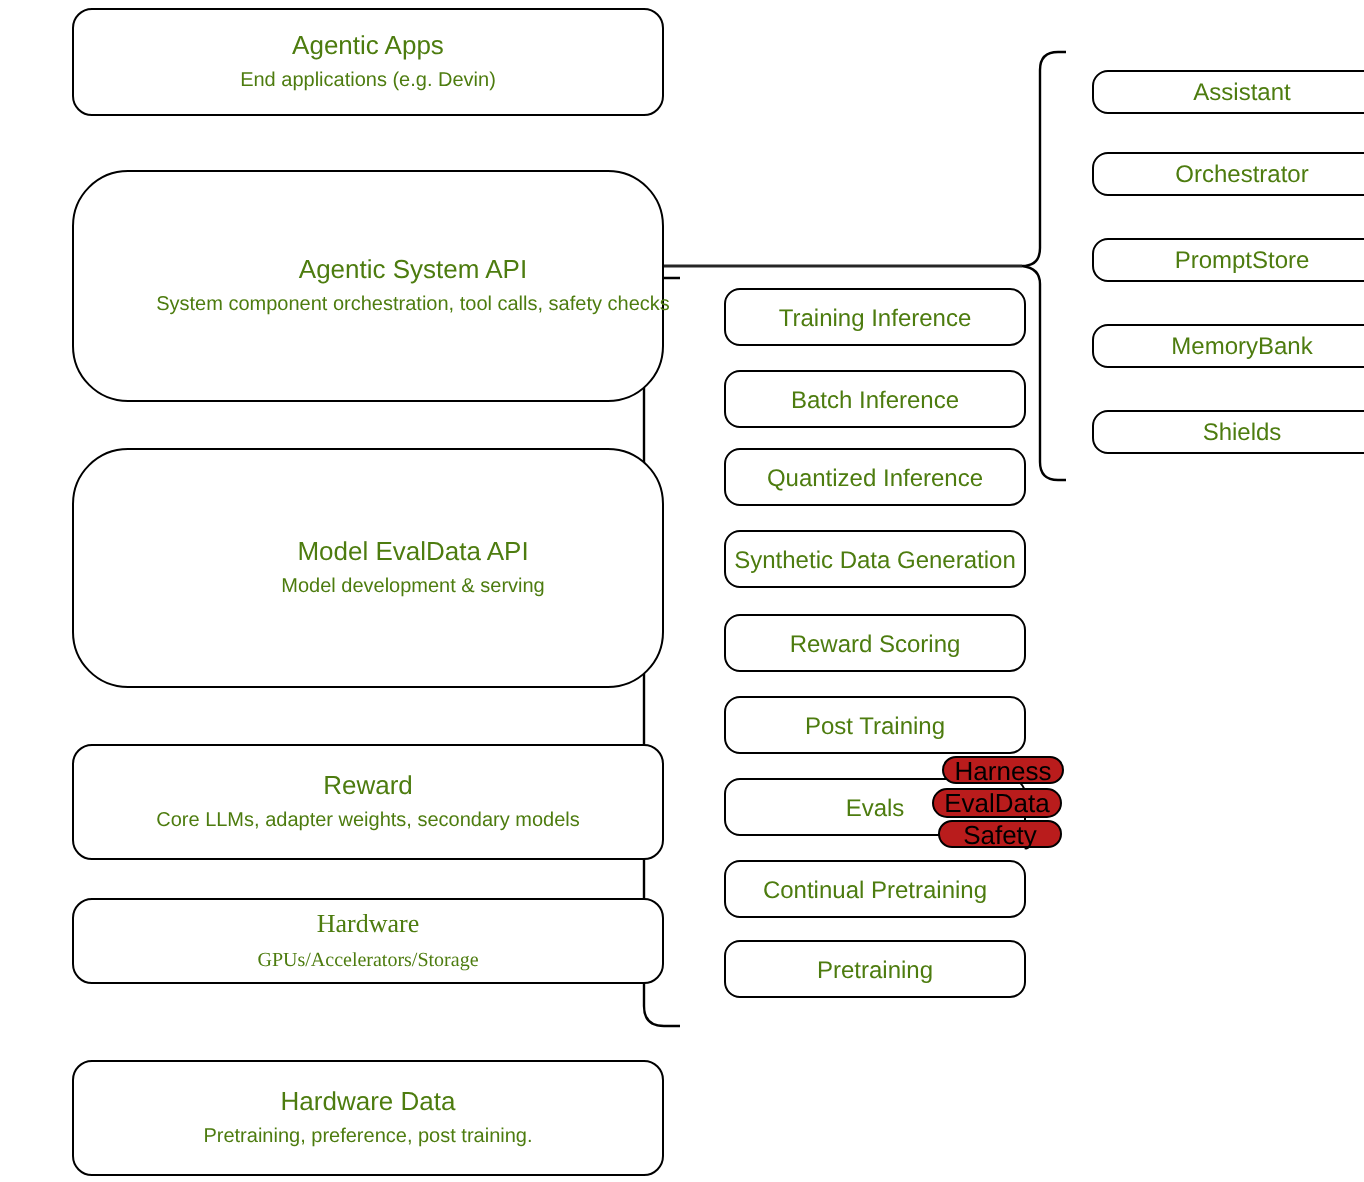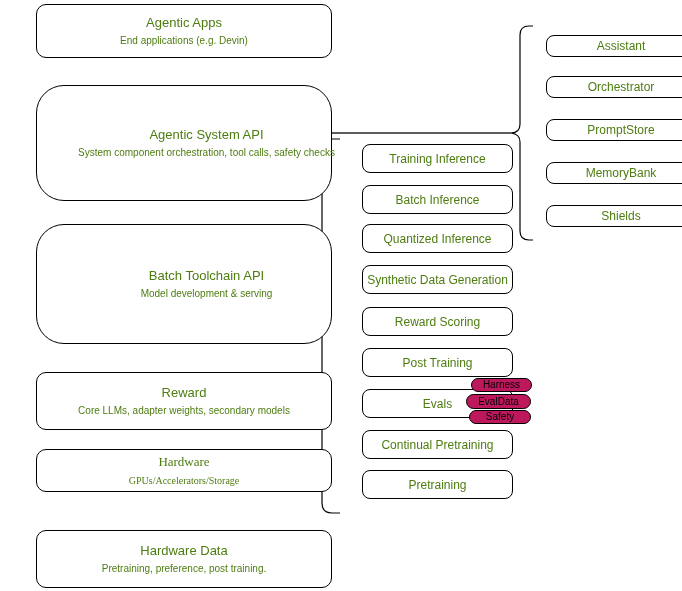--- a/index.html
+++ b/index.html
@@ -40,27 +40,27 @@
     margin-top: 3px;
     white-space: nowrap;
   }
   .left-box  { left: 4px;   width: 296px; border-radius: 10px; }
   .left-box.big { border-radius: 28px; padding-left: 45px; }
   .mid-box   { left: 330px; width: 151px; height: 29px; border-radius: 8px; font-size: 12px; }
   .right-box { left: 514px; width: 150px; height: 22px; border-radius: 8px; font-size: 12px; }
   .badge {
     position: absolute;
     box-sizing: border-box;
-    background: #be185d;
+    background: #b91c1c;
     border: 1px solid #000000;
     border-radius: 8px;
     display: flex;
     align-items: center;
     justify-content: center;
-    font-size: 10px;
+    font-size: 13px;
     line-height: 1;
     color: #000000;
     z-index: 3;
   }
   #connector-layer {
     position: absolute;
     left: 0; top: 0;
     width: 682px; height: 591px;
     z-index: 1;
   }
@@ -80,21 +80,21 @@
     <div class="title">Agentic Apps</div>
     <div class="subtitle">End applications (e.g. Devin)</div>
   </div>
 
   <div class="box left-box big" style="top:85px; height:116px;">
     <div class="title">Agentic System API</div>
     <div class="subtitle">System component orchestration, tool calls, safety checks</div>
   </div>
 
   <div class="box left-box big" style="top:224px; height:120px;">
-    <div class="title">Batch Toolchain API</div>
+    <div class="title">Model EvalData API</div>
     <div class="subtitle">Model development &amp; serving</div>
   </div>
 
   <div class="box left-box" style="top:372px; height:58px;">
     <div class="title">Reward</div>
     <div class="subtitle">Core LLMs, adapter weights, secondary models</div>
   </div>
 
   <div class="box left-box" style="top:449px; height:43px;font-family:Liberation Serif, serif;">
     <div class="title">Hardware</div>

